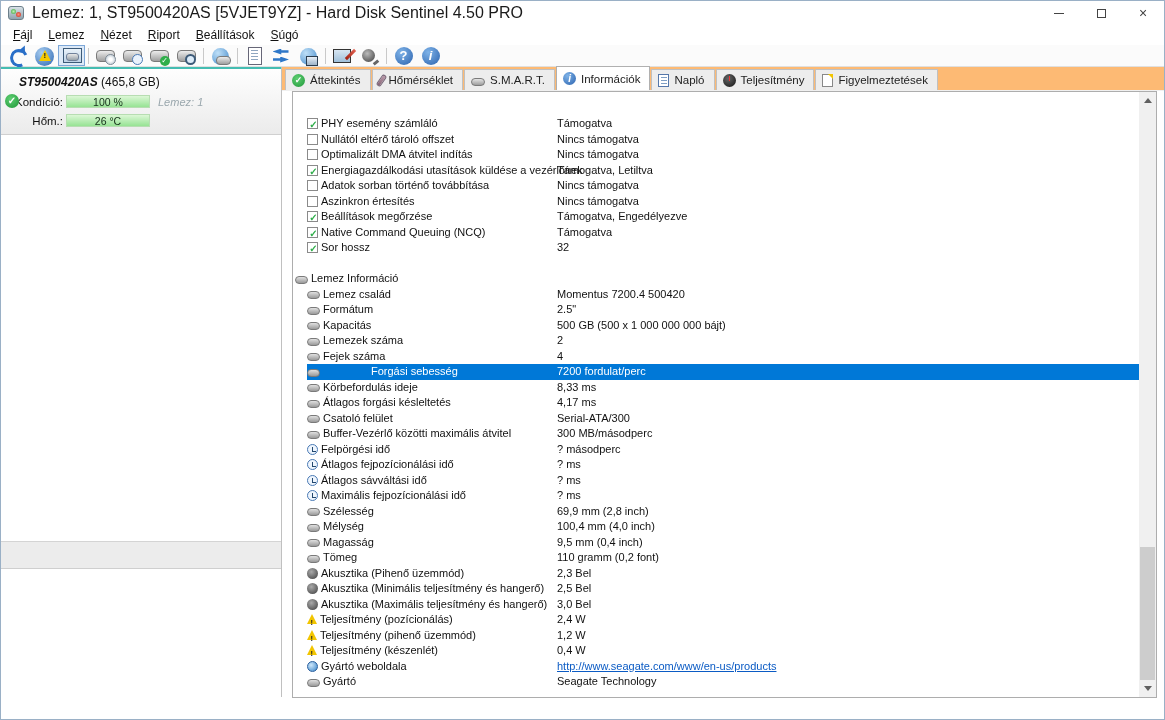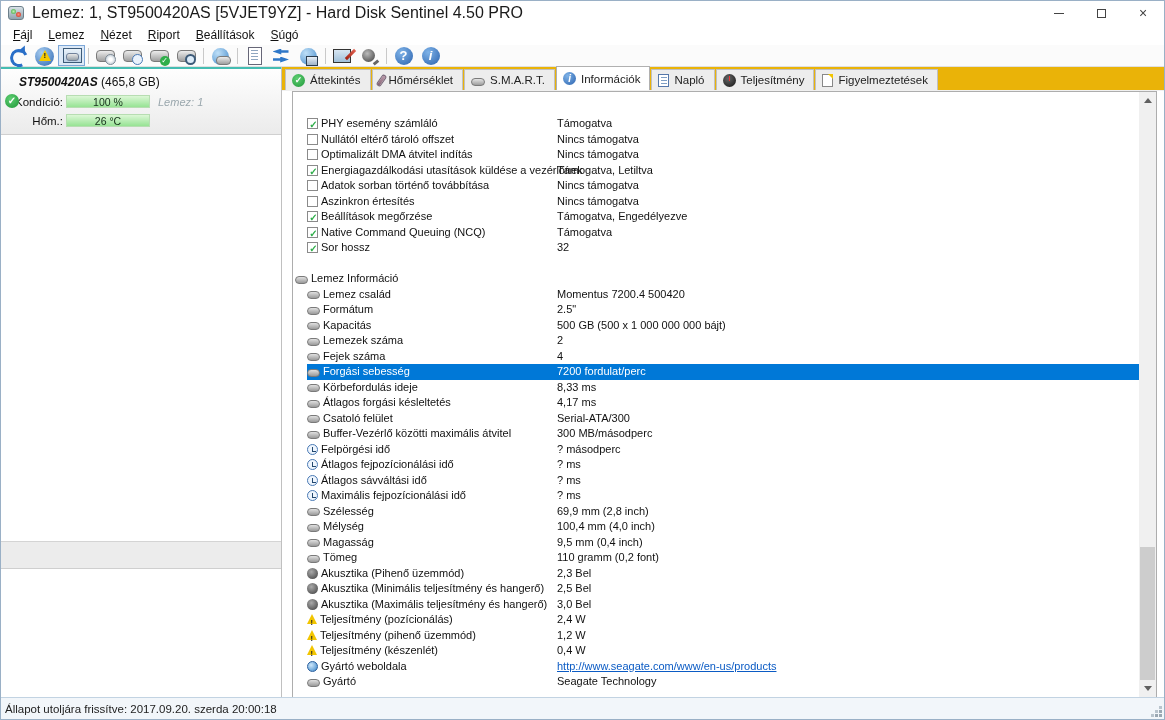--- a/index.html
+++ b/index.html
@@ -80,21 +80,21 @@
   .disk-row { display:flex; align-items:center; height:19px; position:relative; }
   .disk-status-icon { position:absolute; left:4px; top:2px; width:14px; height:14px; border-radius:50%; background:radial-gradient(circle at 40% 35%, #5ecf72, #1f9638); }
   .disk-status-icon::after { content:"✓"; position:absolute; left:0; top:0; width:14px; height:14px; color:#fff; font-size:10px; font-weight:bold; text-align:center; line-height:14px; }
   .disk-label { width:62px; text-align:right; font-size:11.5px; color:#111; }
   .cond-bar { width:84px; height:13px; margin-left:3px; background:linear-gradient(180deg,#dcf7d6,var(--condition-green,#97e394)); border:1px solid #b7ddb2; font-size:10.5px; color:#15301a; text-align:center; line-height:12px; }
   .disk-sub { font-size:11px; font-style:italic; color:#9aa7ad; margin-left:8px; }
   .sidebar-gray-panel { position:absolute; left:0; right:0; top:474px; height:28px; background:#ececec; border-top:1px solid #d4d4d4; border-bottom:1px solid #cfcfcf; }
 
   
   .content { flex:1; position:relative; background:#fff; }
-  .tabbar { height:24px; background:#eab308; display:flex; align-items:flex-end; padding-left:3px; border-bottom:1px solid #f0f0f0; }
+  .tabbar { height:24px; background:#fdba74; display:flex; align-items:flex-end; padding-left:3px; border-bottom:1px solid #f0f0f0; }
   .tab { height:21px; display:flex; align-items:center; padding:0 9px 0 6px; font-size:11.5px; color:#222; border:1px solid #c0c0c0; border-bottom:none; background:#ededed; margin-right:1px; }
   .tab.active { background:#fff; height:24px; position:relative; z-index:2; border-color:#b0b0b0; }
   .tabicon { display:inline-block; margin-right:5px; position:relative; }
 
   .ti-check-circle { width:13px; height:13px; border-radius:50%; background:radial-gradient(circle at 40% 35%, #5ecf72, #1f9638); }
   .ti-check-circle::after { content:"✓"; position:absolute; left:0; top:0; width:13px; height:13px; color:#fff; font-size:9px; font-weight:bold; text-align:center; line-height:13px; }
   .ti-thermometer { width:5px; height:13px; border-radius:3px; background:linear-gradient(#c9c; 0%, #969); background:linear-gradient(#cc99cc,#886; ); background:linear-gradient(#b9a, #867); border:1px solid #767; transform:rotate(35deg); }
   .ti-disk { width:14px; height:8px; margin-top:3px; border-radius:4px; background:linear-gradient(#e4e4e4,#9d9d9d); border:1px solid #7a7a7a; }
   .ti-info { width:13px; height:13px; border-radius:50%; background:radial-gradient(circle at 35% 30%, #7fb3e8, #2a62ae); }
   .ti-info::after { content:"i"; position:absolute; left:0; top:0; width:13px; height:13px; color:#fff; font-size:10px; font-weight:bold; font-style:italic; text-align:center; line-height:13px; }
@@ -103,21 +103,21 @@
   .ti-performance { width:13px; height:13px; border-radius:50%; background:radial-gradient(circle at 40% 35%, #666, #111); }
   .ti-performance::after { content:""; position:absolute; left:6px; top:2px; width:1px; height:5px; background:#e33; }
   .ti-warning-page { width:11px; height:13px; background:#fff; border:1px solid #888; }
   .ti-warning-page::after { content:""; position:absolute; right:-1px; top:-1px; width:0; height:0; border-top:5px solid #f2c500; border-left:5px solid transparent; }
 
   .panel { position:absolute; left:10px; right:7px; top:24px; height:607px; border:1px solid #adadad; background:#fff; }
   .info-list { position:absolute; left:0; top:0; right:17px; bottom:0; padding-top:24px; overflow:hidden; }
   .row { height:15.5px; line-height:15.5px; font-size:11px; color:#111; position:relative; margin-left:14px; display:flex; align-items:center; }
   .row.indent0 { margin-left:2px; }
   .row.spacer { visibility:hidden; }
-  .row.selected { background:var(--selection,#0078d7); color:#fff; }
+  .row.selected { background:var(--selection,#0078d7); color:#fff;gap:48px; }
   .row.selected .rvalue { color:#fff; }
   .rlabel { margin-left:3px; white-space:nowrap; }
   .rvalue { position:absolute; left:226px; top:0; white-space:nowrap;margin-left:24px; }
   .rvalue.link { color:var(--link,#0b5bc4); text-decoration:underline; }
 
   .ric { display:inline-block; position:relative; flex:0 0 auto; }
   .ic-checkbox-checked, .ic-checkbox-unchecked { width:11px; height:11px; border:1px solid #8a8a8a; background:#fff; }
   .ic-checkbox-checked::after { content:"✓"; position:absolute; left:0; top:-2px; width:11px; color:#2fae4a; font-size:10px; font-weight:bold; text-align:center; }
   .ic-disk { width:13px; height:8px; margin-top:2px; border-radius:4px; background:linear-gradient(#e0e0e0,#9a9a9a); border:1px solid #7a7a7a; }
   .ic-clock { width:11px; height:11px; border-radius:50%; border:1px solid #4a7ab5; background:#eef5fd; }
@@ -461,18 +461,14 @@
         <div class="scrollbar">
           <span class="sb-btn sb-up"></span>
           <span class="sb-thumb"></span>
           <span class="sb-btn sb-down"></span>
         </div>
       </div>
     </div>
 
   </div>
 
-  <div class="statusbar">
-    <span>Állapot utoljára frissítve: 2017.09.20. szerda 20:00:18</span>
-    <span class="resize-grip"></span>
-  </div>
 
 </div>
 
 </body></html>

